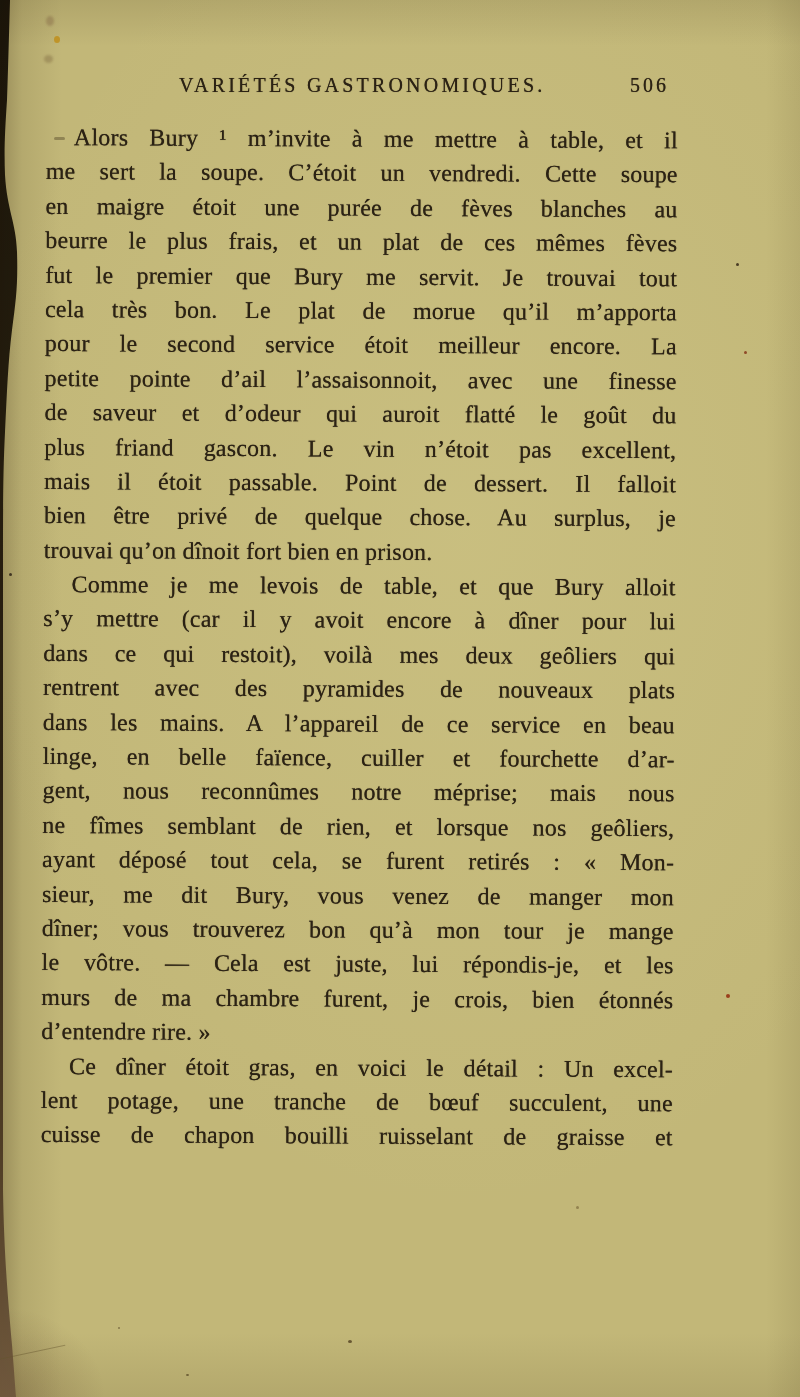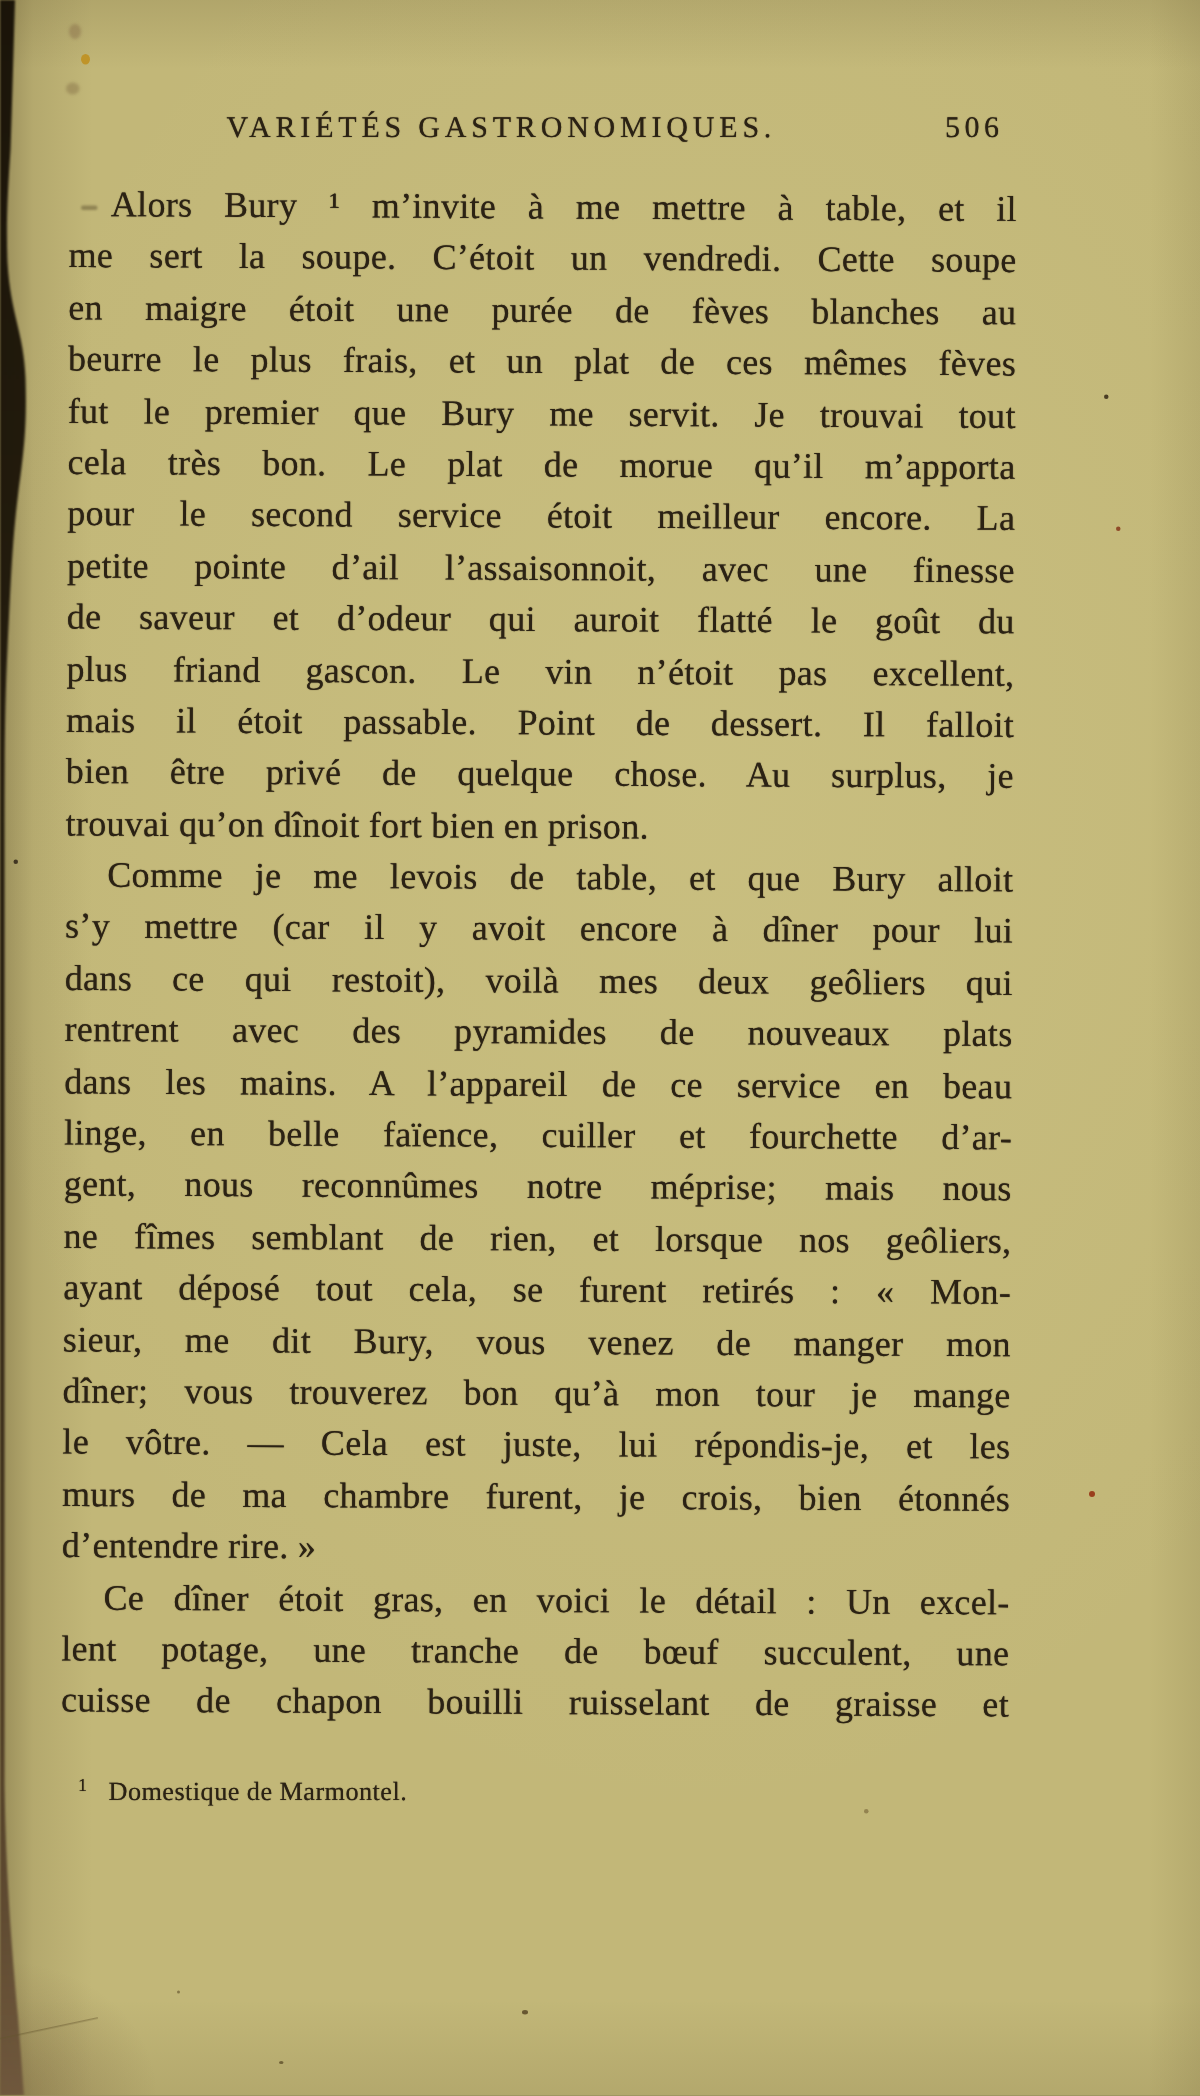--- a/index.html
+++ b/index.html
@@ -17,21 +17,21 @@
       linear-gradient(0deg, rgba(72,58,24,0.12) 0px, rgba(72,58,24,0) 64px),
       #c2b778;
     color:#2b2214;
   }
   
   .running-head{
     position:absolute;top:74px;left:0;width:800px;height:30px;
     font-size:20px;letter-spacing:3.2px;
     text-shadow:0 0 0.7px rgba(43,34,20,0.85);
   }
-  .running-title{position:absolute;left:151px;top:0;}
+  .running-title{position:absolute;left:179px;top:0;}
   .folio{position:absolute;left:630px;top:0;letter-spacing:3px;}
   
   .text-block{
     position:absolute;left:46px;top:120px;width:632px;
     font-size:24px;line-height:34.4px;
     text-shadow:0 0 0.7px rgba(43,34,20,0.85);
     letter-spacing:0.2px;
     transform:rotate(0.3deg);
     transform-origin:top left;
   }
@@ -135,23 +135,20 @@
       <div class="line">sieur, me dit Bury, vous venez de manger mon</div>
       <div class="line">dîner; vous trouverez bon qu’à mon tour je mange</div>
       <div class="line">le vôtre. — Cela est juste, lui répondis-je, et les</div>
       <div class="line">murs de ma chambre furent, je crois, bien étonnés</div>
       <div class="line para-end">d’entendre rire. »</div>
       <div class="line indent">Ce dîner étoit gras, en voici le détail : Un excel-</div>
       <div class="line">lent potage, une tranche de bœuf succulent, une</div>
       <div class="line">cuisse de chapon bouilli ruisselant de graisse et</div>
     </div>
 
-  <div class="footnote">
-    <span class="fn-marker">1</span><span>Domestique de Marmontel.</span>
-  </div>
 
   <div class="stain s1"></div>
   <div class="stain s2"></div>
   <div class="stain s3"></div>
   <div class="stain s4"></div>
   <div class="stain s5"></div>
   <div class="stain s6"></div>
   <div class="stain s7"></div>
   <div class="stain s8"></div>
   <div class="stain s9"></div>

